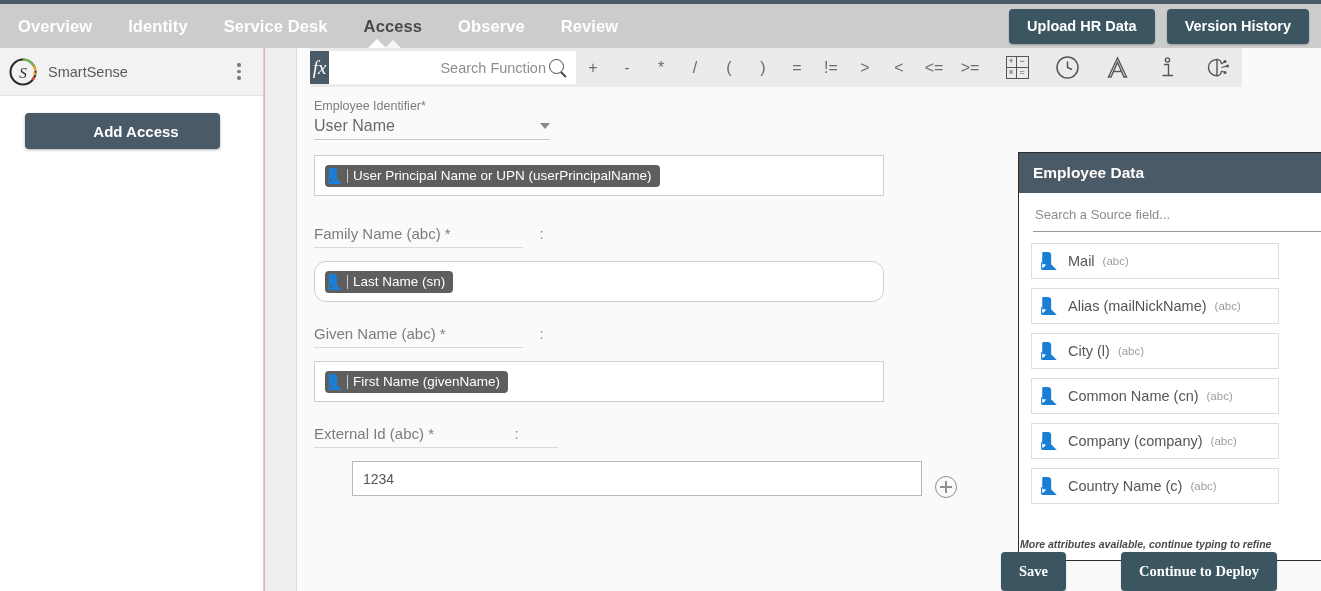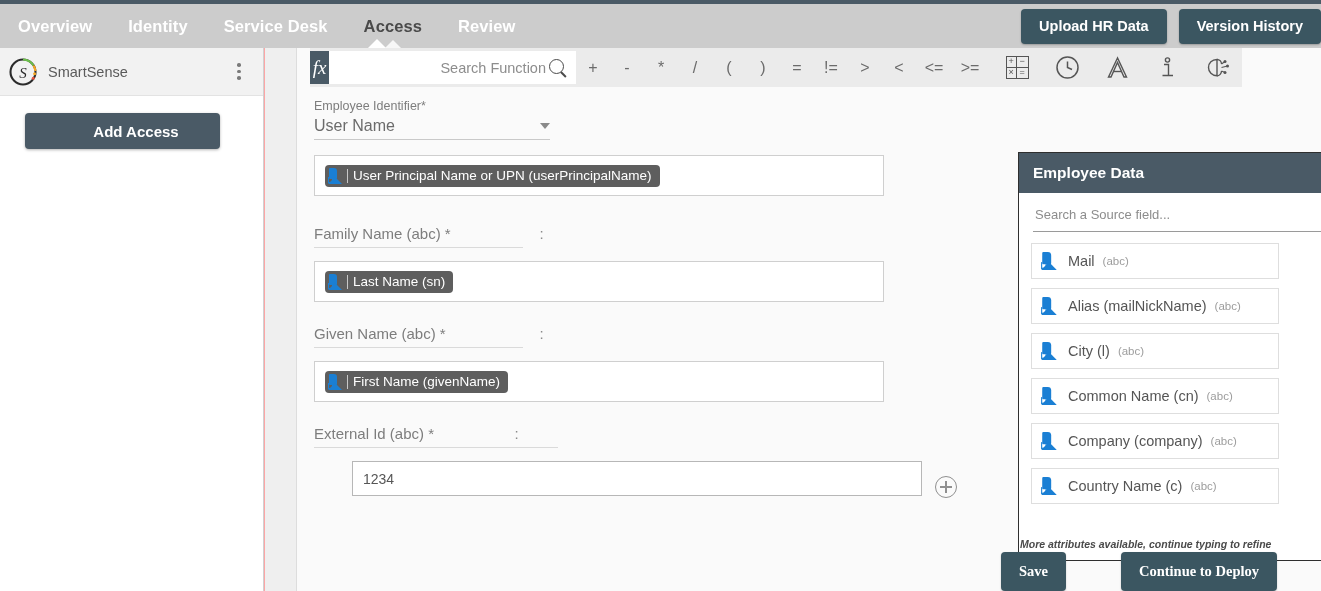--- a/index.html
+++ b/index.html
@@ -24,21 +24,21 @@
     position:relative; height:44px; display:flex; align-items:center;
     padding:0 18px; font-size:16.5px; font-weight:bold; color:#ffffff;
     cursor:pointer; white-space:nowrap; letter-spacing:.1px;
   }
   .nav-tab.active { color:#4a4a4a; }
   .nav-tab.active::after{
     content:""; position:absolute; left:50%; bottom:-1px; transform:translateX(-50%);
     border-left:9px solid transparent; border-right:9px solid transparent;
     border-bottom:9px solid #f7f7f7;
   }
-  .top-actions { position:absolute; right:0; top:4px; height:44px; display:flex; align-items:center; gap:12px; padding-right:0px;}
+  .top-actions { position:absolute; right:0; top:4px; height:44px; display:flex; align-items:center; gap:12px; padding-right:12px;}
   .btn-dark {
     background:#3b5661; color:#fff; border:none; border-radius:4px;
     font-size:14.5px; font-weight:bold; font-family:"Liberation Sans", sans-serif;
     padding:0 18px; height:35px; cursor:pointer; white-space:nowrap;
     box-shadow:0 1px 2px rgba(0,0,0,.25);
   }
 
   
   .sidebar {
     position:absolute; left:0; top:48px; width:264px; height:543px;
@@ -224,20 +224,23 @@
           <span>Overview</span>
         </div>
       <div class="nav-tab">
           <span>Identity</span>
         </div>
       <div class="nav-tab">
           <span>Service Desk</span>
         </div>
       <div class="nav-tab active">
           <span>Access</span>
+        </div>
+      <div class="nav-tab">
+          <span>Observe</span>
         </div>
       <div class="nav-tab">
           <span>Review</span>
         </div>
     </div>
 
     <div class="top-actions">
       <button class="btn-dark">Upload HR Data</button>
       <button class="btn-dark">Version History</button>
     </div>
@@ -355,21 +358,21 @@
           <span>User Principal Name or UPN (userPrincipalName)</span>
         </span>
       </div>
     </div>
 
     <div class="field-block" style="left:17px; top:177px;">
       <div>
         <span class="row-label">Family Name (abc) *</span>
         <span class="row-colon">:</span>
       </div>
-      <div class="token-box" style="margin-top:13px;">
+      <div class="token-box" style="margin-top:13px;border-radius:12px;">
         <span class="chip">
           <span class="srcicon">
               <i class="a"></i>
               <i class="b"></i>
               <i class="c"></i>
             </span>
           <span class="caret-bar"></span>
           <span>Last Name (sn)</span>
         </span>
       </div>

